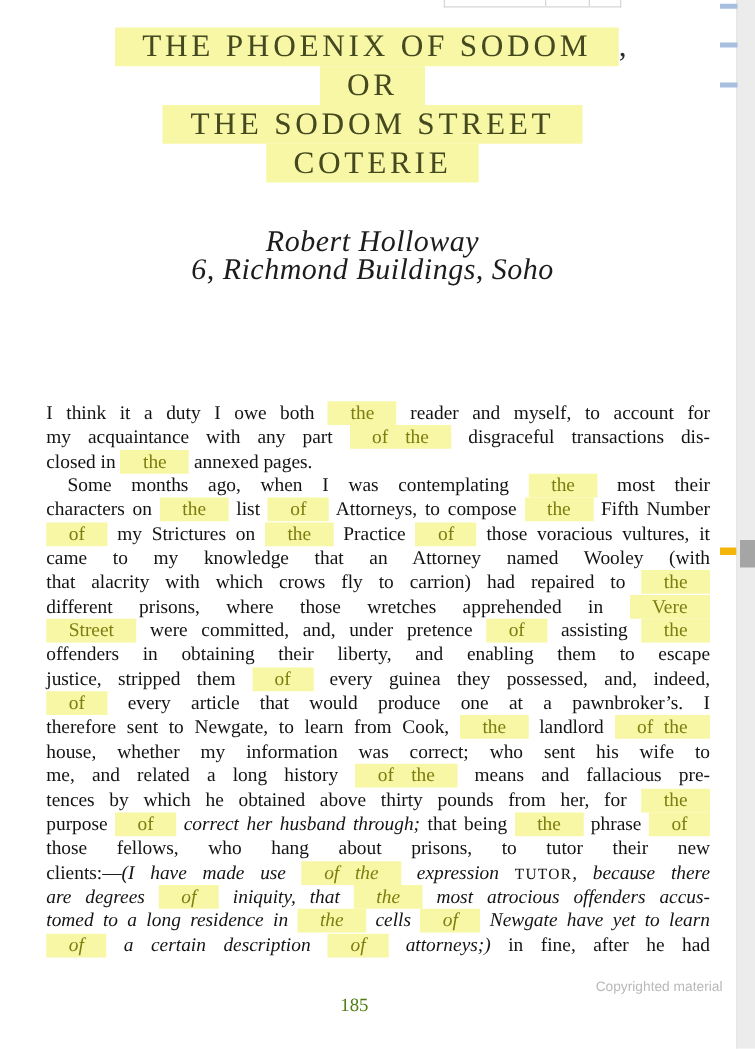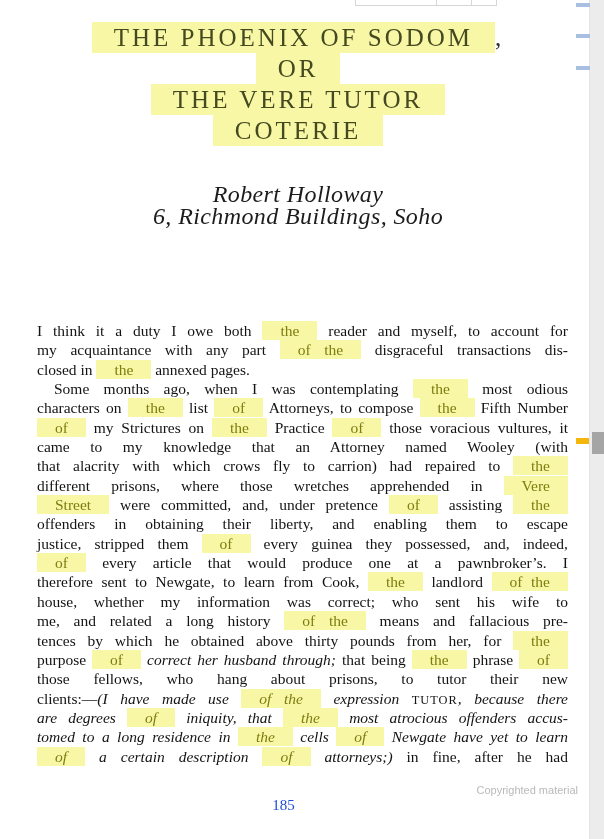--- a/index.html
+++ b/index.html
@@ -32,51 +32,51 @@
   
   .body-block{position:absolute;top:321px;left:37px;width:531px;font-size:15.5px;}
   .line{line-height:19.35px;height:19.35px;text-align:justify;text-align-last:justify;white-space:nowrap;}
   .line.nojust{text-align-last:left;}
   .line.indent{text-indent:17px;}
   .hl{background:var(--hl_bg);color:var(--hl_ink);padding:1px 18px;}
   .it{font-style:italic;}
   .sc{font-size:0.8em;letter-spacing:1px;}
 
   .page-number{position:absolute;top:797px;left:37px;width:531px;text-align:center;
-               transform:translateX(-19px);font-size:15px;color:#1d4ed8;}
+               transform:translateX(-19px);font-size:15px;color:#4d7c0f;}
   .watermark{position:absolute;top:784px;right:26px;font-size:11px;color:var(--watermark_gray);
              font-family:"Liberation Sans", sans-serif;}
 </style>
 </head>
 <body>
 
 <div class="screen">
 
   <div class="top-panel">
     <span class="divider" style="left:80px"></span>
     <span class="divider" style="left:115px"></span>
   </div>
 
   <div class="title-block">
       <div class="title-line"><span class="hl-title">THE PHOENIX OF SODOM</span><span class="">,</span></div>
       <div class="title-line"><span class="hl-title">OR</span></div>
-      <div class="title-line"><span class="hl-title">THE VERE TUTOR</span></div>
+      <div class="title-line"><span class="hl-title">THE SODOM STREET</span></div>
       <div class="title-line"><span class="hl-title">COTERIE</span></div>
     </div>
 
   <div class="author-block">
     <div>Robert Holloway</div>
     <div>6, Richmond Buildings, Soho</div>
   </div>
 
   <div class="body-block">
       <div class="line"><span class="">I think it a duty I owe both </span><span class="hl">the</span><span class=""> reader and myself, to account for</span></div>
       <div class="line"><span class="">my acquaintance with any part </span><span class="hl">of the</span><span class=""> disgraceful transactions dis-</span></div>
       <div class="line nojust"><span class="">closed in </span><span class="hl">the</span><span class=""> annexed pages.</span></div>
-      <div class="line indent"><span class="">Some months ago, when I was contemplating </span><span class="hl">the</span><span class=""> most odious</span></div>
+      <div class="line indent"><span class="">Some months ago, when I was contemplating </span><span class="hl">the</span><span class=""> most their</span></div>
       <div class="line"><span class="">characters on </span><span class="hl">the</span><span class=""> list </span><span class="hl">of</span><span class=""> Attorneys, to compose </span><span class="hl">the</span><span class=""> Fifth Number</span></div>
       <div class="line"><span class="hl">of</span><span class=""> my Strictures on </span><span class="hl">the</span><span class=""> Practice </span><span class="hl">of</span><span class=""> those voracious vultures, it</span></div>
       <div class="line"><span class="">came to my knowledge that an Attorney named Wooley (with</span></div>
       <div class="line"><span class="">that alacrity with which crows fly to carrion) had repaired to </span><span class="hl">the</span></div>
       <div class="line"><span class="">different prisons, where those wretches apprehended in </span><span class="hl">Vere</span></div>
       <div class="line"><span class="hl">Street</span><span class=""> were committed, and, under pretence </span><span class="hl">of</span><span class=""> assisting </span><span class="hl">the</span></div>
       <div class="line"><span class="">offenders in obtaining their liberty, and enabling them to escape</span></div>
       <div class="line"><span class="">justice, stripped them </span><span class="hl">of</span><span class=""> every guinea they possessed, and, indeed,</span></div>
       <div class="line"><span class="hl">of</span><span class=""> every article that would produce one at a pawnbroker’s. I</span></div>
       <div class="line"><span class="">therefore sent to Newgate, to learn from Cook, </span><span class="hl">the</span><span class=""> landlord </span><span class="hl">of the</span></div>

